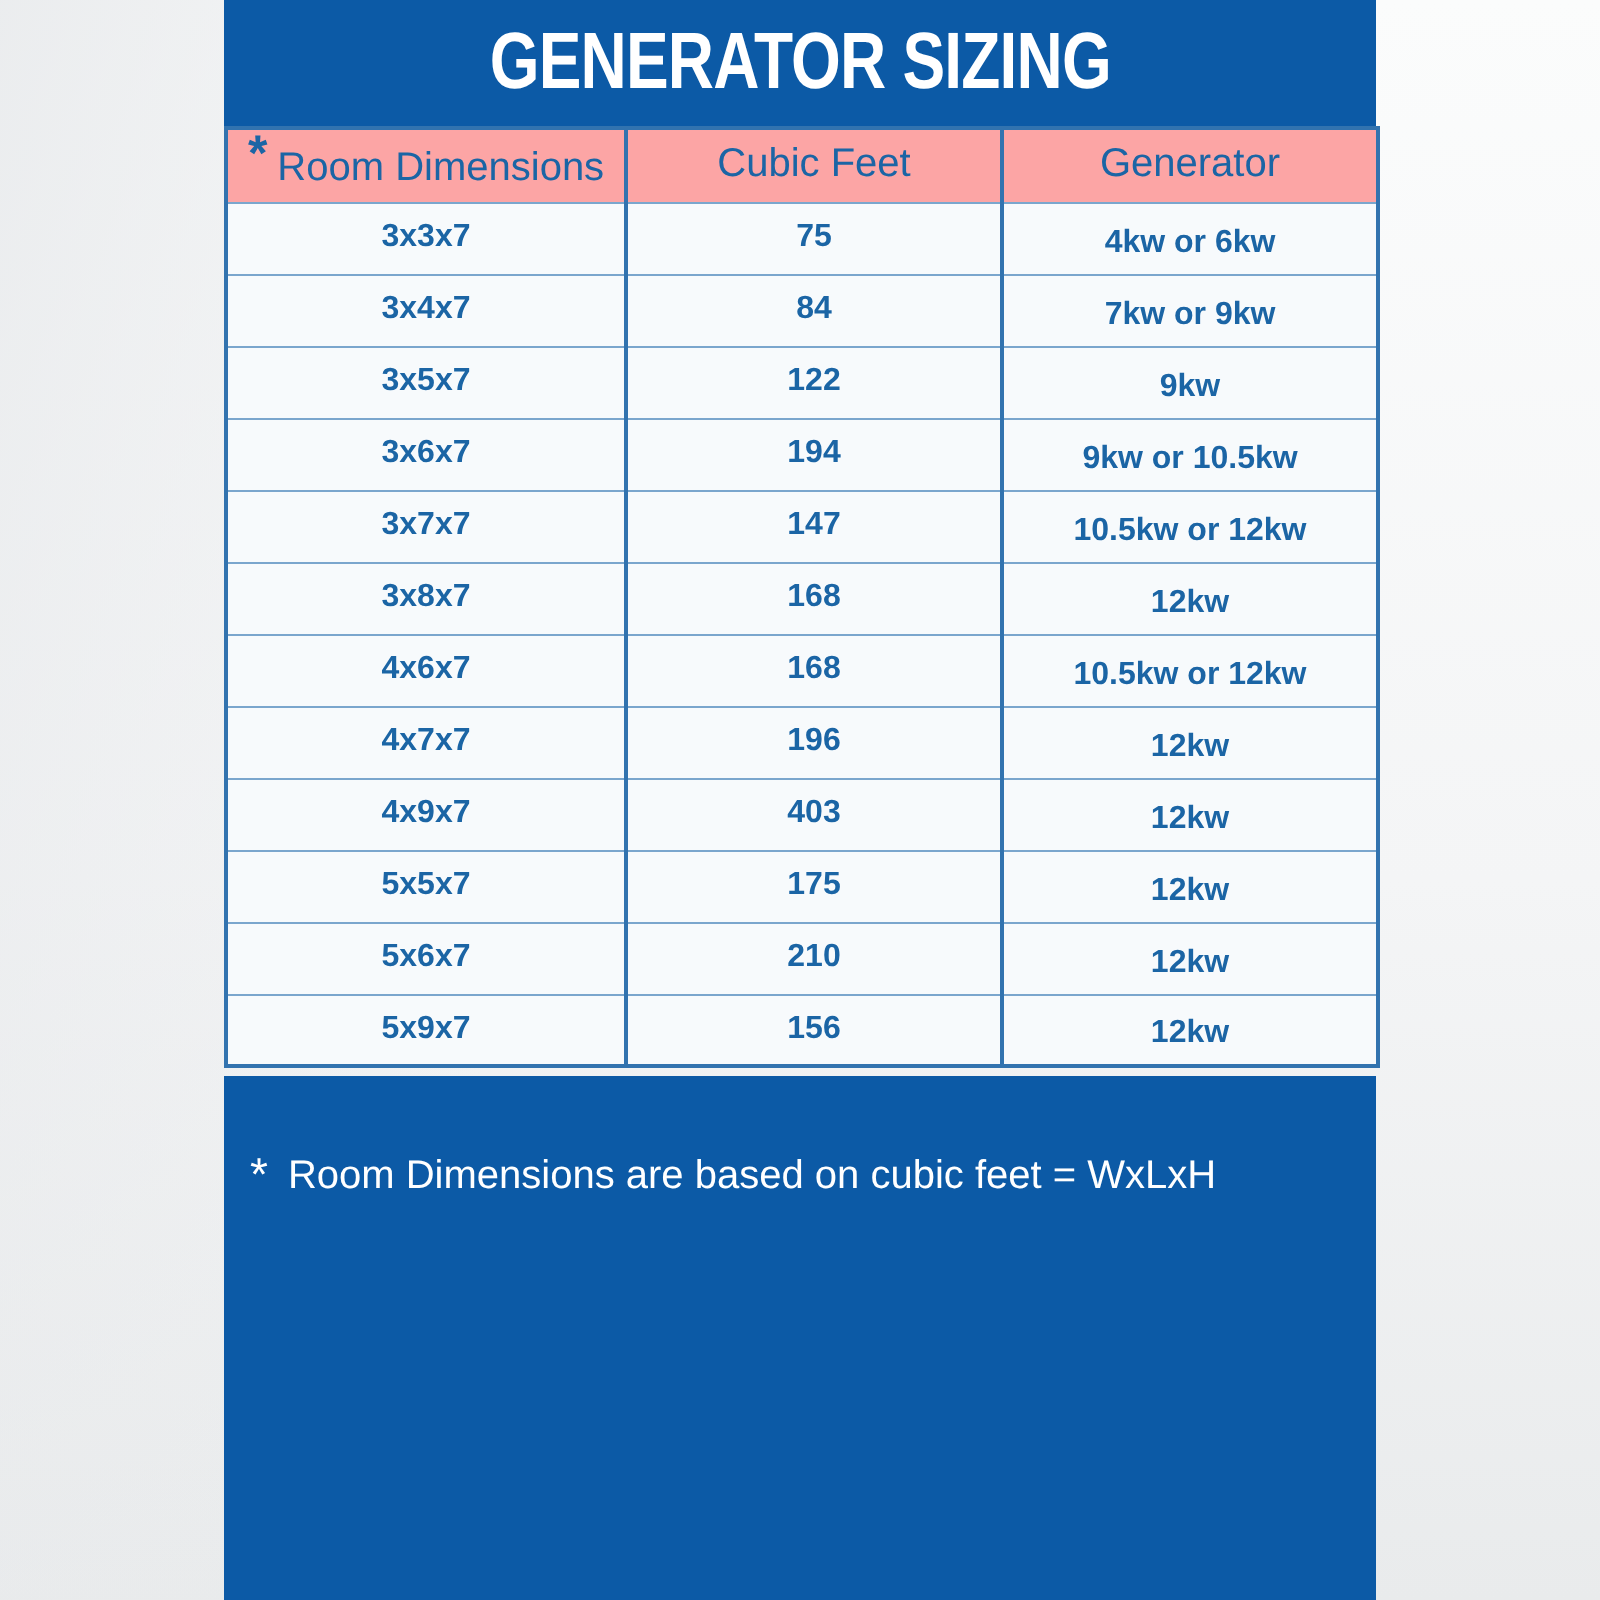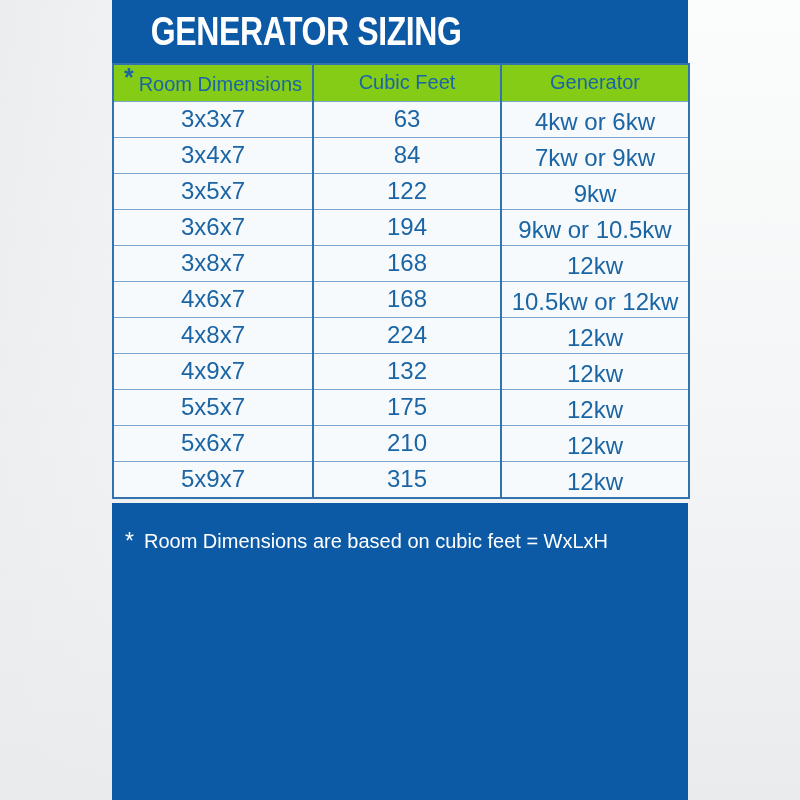--- a/index.html
+++ b/index.html
@@ -24,20 +24,21 @@
     height: 800px;
     display: flex;
     flex-direction: column;
   }
   .title-band {
     height: 63px;
     flex: 0 0 63px;
     background: var(--brand, #0c5aa6);
     display: flex;
     align-items: center;
+    justify-content: center;
   }
   .title-text {
     color: #ffffff;
     font-size: 40px;
     font-weight: bold;
     white-space: nowrap;
     letter-spacing: -0.5px;
     transform: scaleX(0.8);
     transform-origin: center;
   }
@@ -55,47 +56,48 @@
     box-sizing: border-box;
     text-align: center;
     vertical-align: middle;
     color: var(--text, #1b65a5);
     font-weight: normal;
     overflow: hidden;
   }
   th {
     height: 37px;
     font-size: 20px;
-    background: #84cc16;
+    background: #fca5a5;
     border: 2px solid var(--border, #3273af);
     border-bottom: 1px solid var(--grid, #7aa6cd);
   }
   td {
     height: 36px;
-    font-size: 24px;
+    font-size: 16px;
     border-top: 1px solid var(--grid, #7aa6cd);
     border-bottom: 1px solid var(--grid, #7aa6cd);
     border-left: 2px solid var(--border, #3273af);
     border-right: 2px solid var(--border, #3273af);
+    font-weight: bold;
   }
   td.gen-pad { padding-top: 6px; }
   .hdr-ast {
     font-weight: bold;
     font-size: 25px;
     position: relative;
     top: -5px;
     margin-right: 5px;
   }
   .footnote-band {
     flex: 1 1 auto;
     margin-top: 4px;
     background: var(--brand, #0c5aa6);
     color: #ffffff;
     font-size: 20px;
-    padding: 25px 10px 0 13px;
+    padding: 36px 10px 0 13px;
     box-sizing: border-box;
   }
   .fn-ast {
     font-size: 23px;
     margin-right: 10px;
     vertical-align: -1px;
   }
 </style>
 </head>
 <body>
@@ -117,21 +119,21 @@
         <th>
           <span class="hdr-ast">*</span><span>Room Dimensions</span>
         </th>
         <th>Cubic Feet</th>
         <th>Generator</th>
       </tr>
     </thead>
     <tbody>
     <tr>
       <td>3x3x7</td>
-      <td>63</td>
+      <td>75</td>
       <td class="gen-pad">4kw or 6kw</td>
     </tr>
 
     <tr>
       <td>3x4x7</td>
       <td>84</td>
       <td class="gen-pad">7kw or 9kw</td>
     </tr>
 
     <tr>
@@ -139,65 +141,70 @@
       <td>122</td>
       <td class="gen-pad">9kw</td>
     </tr>
 
     <tr>
       <td>3x6x7</td>
       <td>194</td>
       <td class="gen-pad">9kw or 10.5kw</td>
     </tr>
 
+    <tr>
+      <td>3x7x7</td>
+      <td>147</td>
+      <td class="gen-pad">10.5kw or 12kw</td>
+    </tr>
 
     <tr>
       <td>3x8x7</td>
       <td>168</td>
       <td class="gen-pad">12kw</td>
     </tr>
 
 
 
     <tr>
       <td>4x6x7</td>
       <td>168</td>
       <td class="gen-pad">10.5kw or 12kw</td>
     </tr>
 
-
-    <tr>
-      <td>4x8x7</td>
-      <td>224</td>
-      <td class="gen-pad">12kw</td>
-    </tr>
+    <tr>
+      <td>4x7x7</td>
+      <td>196</td>
+      <td class="gen-pad">12kw</td>
+    </tr>
+
 
     <tr>
       <td>4x9x7</td>
-      <td>132</td>
+      <td>403</td>
       <td class="gen-pad">12kw</td>
     </tr>
 
     <tr>
       <td>5x5x7</td>
       <td>175</td>
       <td class="gen-pad">12kw</td>
     </tr>
 
     <tr>
       <td>5x6x7</td>
       <td>210</td>
       <td class="gen-pad">12kw</td>
     </tr>
 
 
 
     <tr>
       <td>5x9x7</td>
-      <td>315</td>
+      <td>156</td>
       <td class="gen-pad">12kw</td>
     </tr>
   </tbody>
   </table>
 
   <div class="footnote-band">
     <span class="fn-ast">*</span><span>Room Dimensions are based on cubic feet = WxLxH</span>
   </div>
 
 </div>

